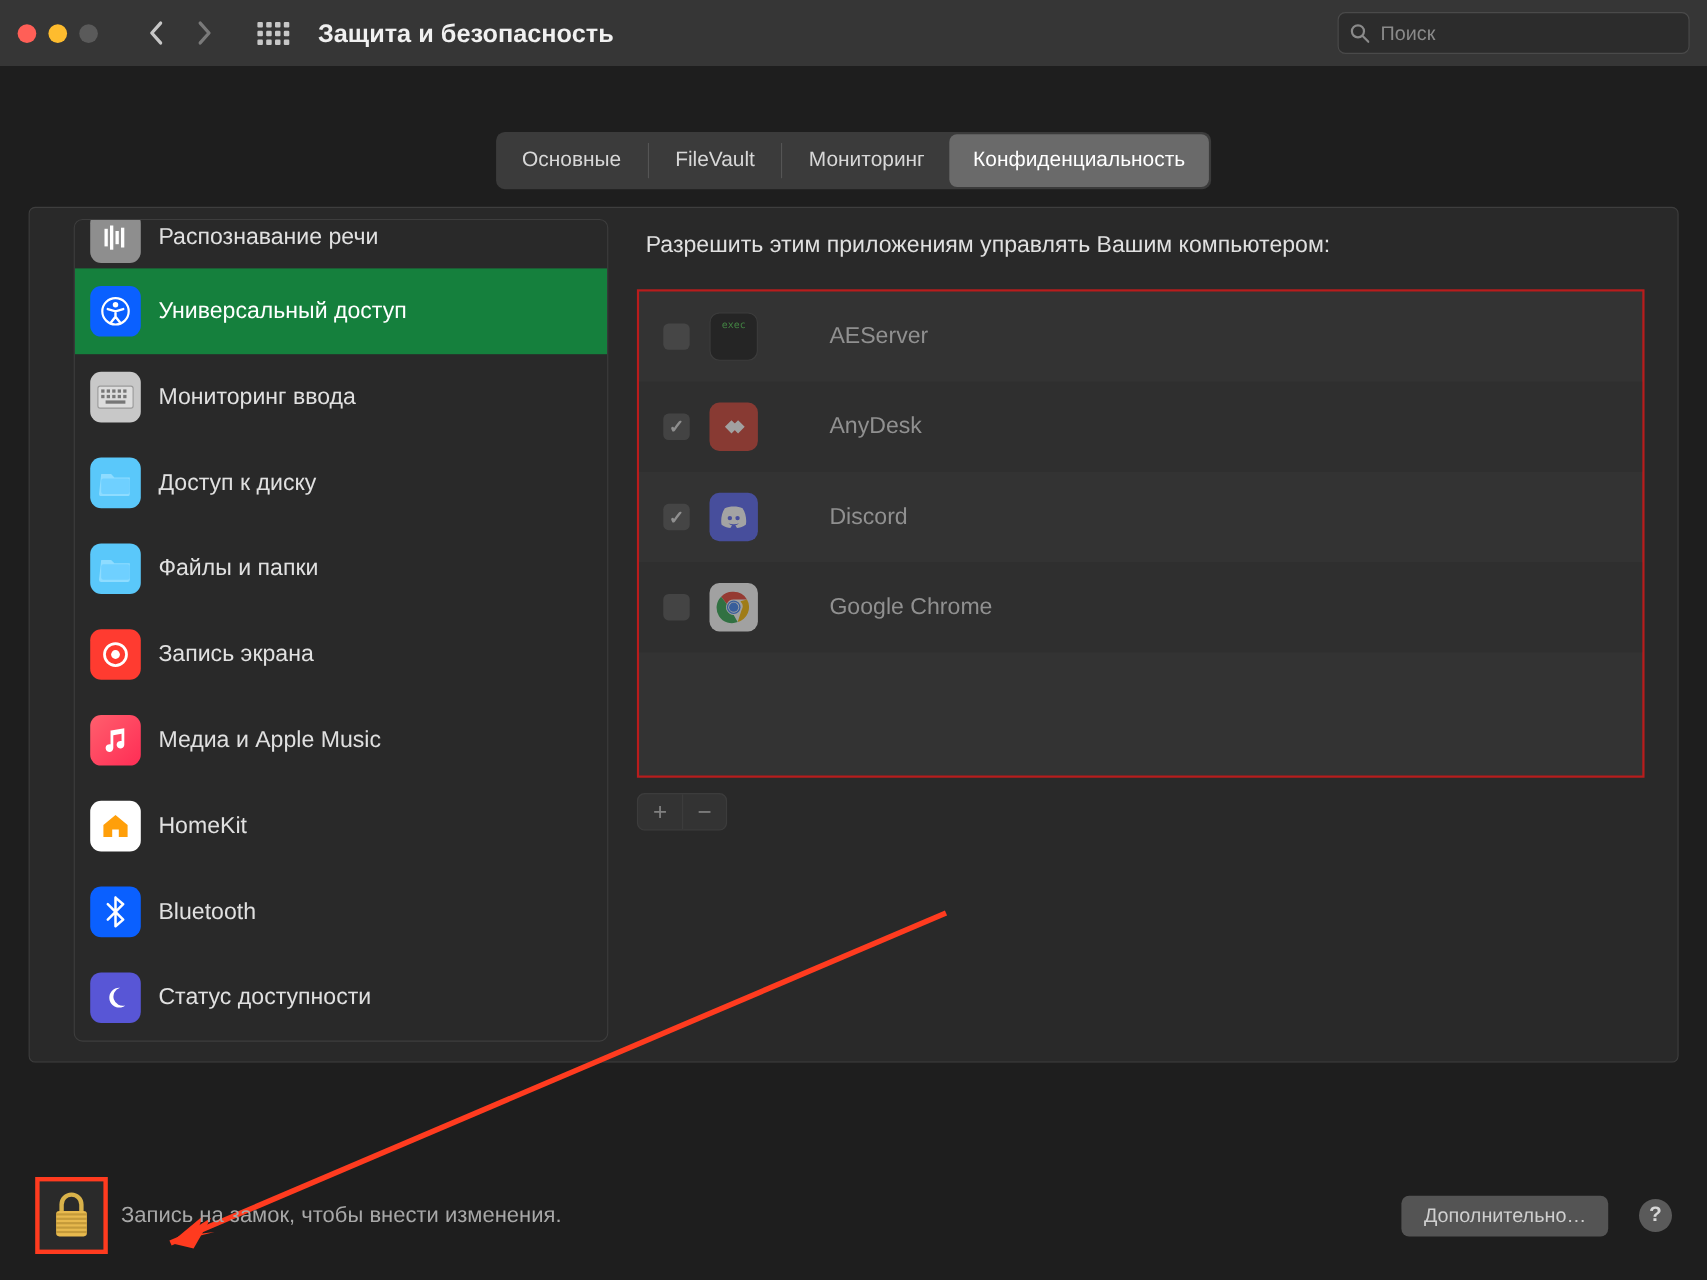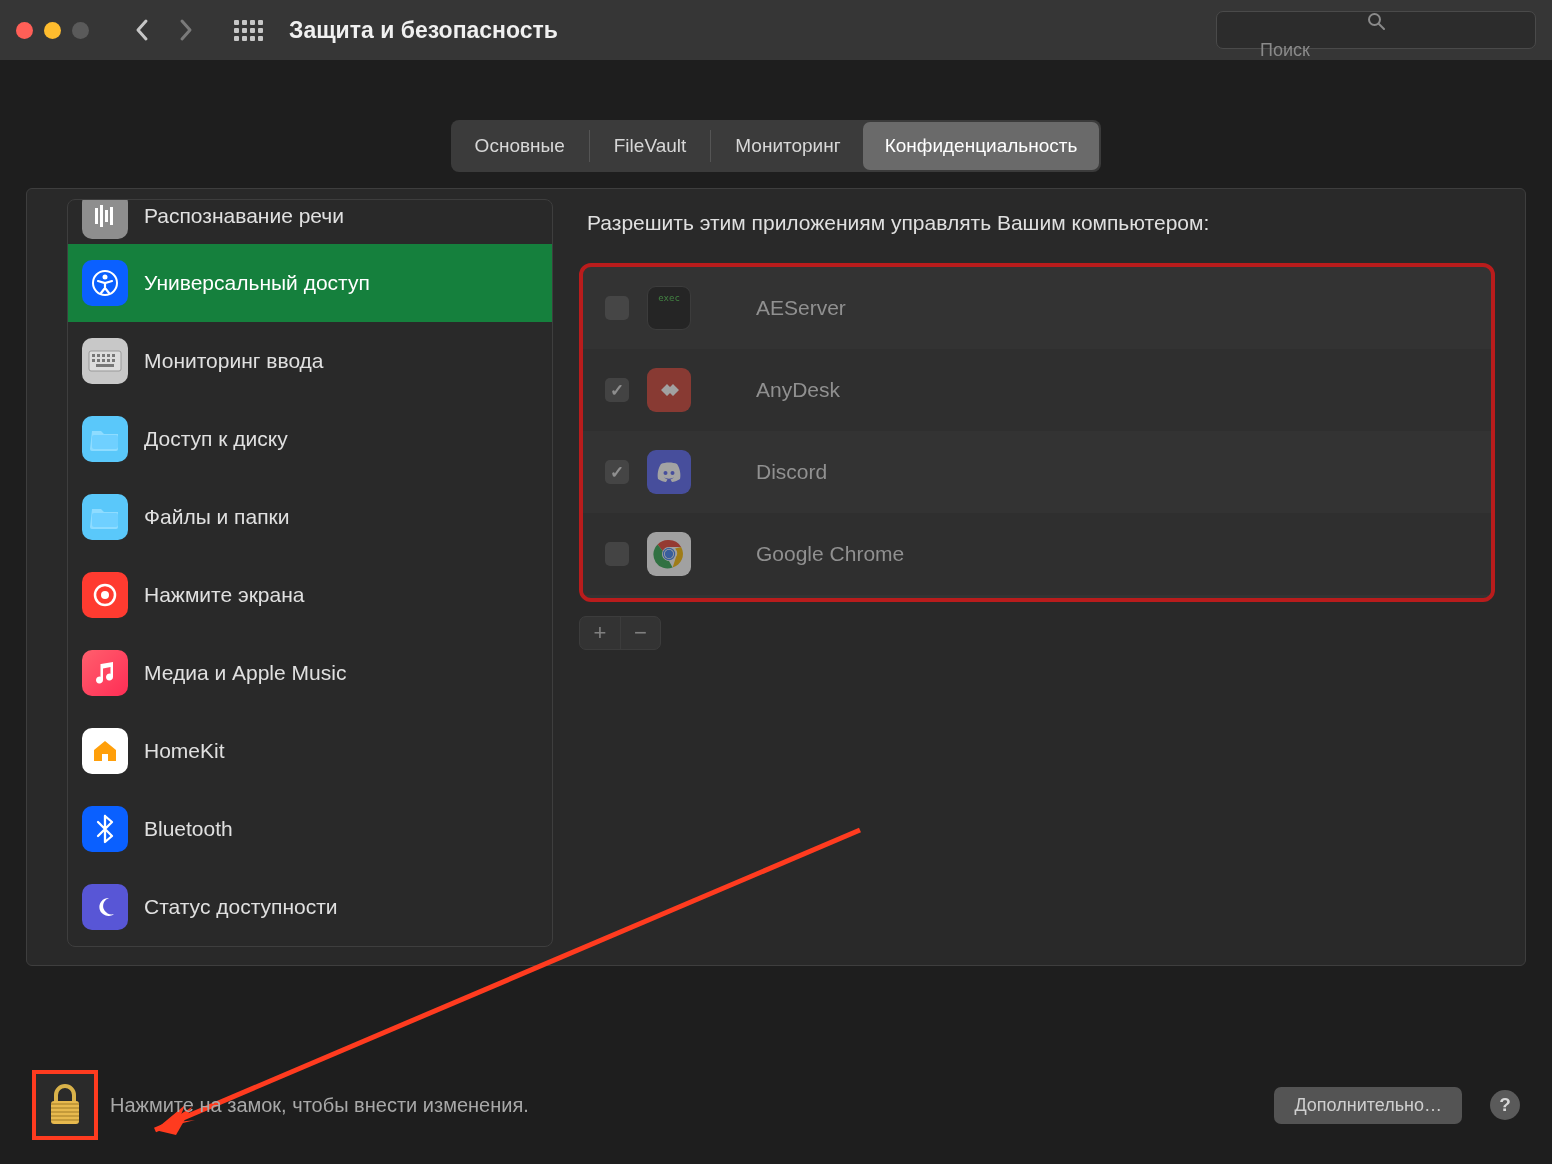--- a/index.html
+++ b/index.html
@@ -11,21 +11,21 @@
   .dot { width: 17px; height: 17px; border-radius: 50%; }
   .dot.red { background: #ff5f57; }
   .dot.yellow { background: #febc2e; }
   .dot.grey { background: #5a5a5a; }
   .navbtn { width: 34px; height: 34px; display: flex; align-items: center; justify-content: center; color: #8b8b8b; background: transparent; border: none; font-size: 26px; line-height: 1; }
   .navbtn.enabled { color: #c7c7c7; cursor: pointer; }
   .gridbtn { width: 34px; height: 34px; display: grid; grid-template-columns: repeat(4, 5px); grid-template-rows: repeat(3, 5px); gap: 3px; align-content: center; justify-content: center; margin: 0 14px 0 18px; cursor: pointer; }
   .gridbtn span { background: #c7c7c7; width: 5px; height: 5px; border-radius: 1px; }
   .title { font-size: 23px; font-weight: 600; color: #f0f0f0; }
   .spacer { flex: 1; }
-  .searchbox { width: 320px; height: 38px; background: #2c2c2c; border: 1px solid #4a4a4a; border-radius: 7px; display: flex; align-items: center; padding: 0 10px; gap: 10px; flex-direction: column; }
+  .searchbox { width: 320px; height: 38px; background: #2c2c2c; border: 1px solid #4a4a4a; border-radius: 7px; display: flex; align-items: center; padding: 0 10px; gap: 10px; }
   .searchbox svg { flex-shrink: 0; }
   .searchbox input { flex: 1; background: transparent; border: none; outline: none; color: #d0d0d0; font-size: 18px; }
   .searchbox input::placeholder { color: #8a8a8a; }
 
   
   .body { position: relative; padding: 60px 26px 0 26px; }
 
   .tabs { display: flex; justify-content: center; margin-bottom: 0; }
   .tabgroup { display: flex; background: #3b3b3b; border-radius: 8px; padding: 2px; height: 52px; align-items: stretch; }
   .tab { padding: 0 22px; display: flex; align-items: center; font-size: 19px; color: #d7d7d7; border-radius: 7px; cursor: pointer; }
@@ -40,21 +40,21 @@
   .sb-item { display: flex; align-items: center; height: 78px; padding: 0 14px; gap: 16px; cursor: pointer; }
   .sb-item.sel { background: #15803d; color: #fff; }
   .sb-item.first { height: 56px; margin-top: -12px; }
   .sb-icon { width: 46px; height: 46px; border-radius: 10px; display: flex; align-items: center; justify-content: center; flex-shrink: 0; }
   .sb-label { font-size: 21px; color: #e0e0e0; white-space: nowrap; }
   .sb-item.sel .sb-label { color: #fff; }
 
   
   .content { flex: 1; padding: 22px 30px 22px 22px; position: relative; }
   .content-hdr { font-size: 21px; color: #e0e0e0; margin-bottom: 28px; padding-left: 8px; }
-  .applist { background: #333333; border: 4px solid #b91c1c; border-radius: 12px; overflow: hidden; height: 339px; }
+  .applist { background: #333333; border: 2px solid #b91c1c; border-radius: 0; overflow: hidden; height: 444px; }
   .approw { display: flex; align-items: center; height: 82px; padding: 0 22px; gap: 18px; }
   .approw.alt { background: #2f2f2f; }
   .appchk { width: 24px; height: 24px; border-radius: 5px; background: #555; display: flex; align-items: center; justify-content: center; flex-shrink: 0; opacity: 0.55; }
   .appchk.checked::after { content: "✓"; color: #ddd; font-size: 17px; font-weight: 700; }
   .appicon { width: 44px; height: 44px; border-radius: 9px; display: flex; align-items: center; justify-content: center; flex-shrink: 0; opacity: 0.55; }
   .appname { font-size: 21px; color: #909090; margin-left: 47px; }
 
   .addremove { margin-top: 14px; display: inline-flex; background: #3b3b3b; border: 1px solid #4a4a4a; border-radius: 7px; overflow: hidden; opacity: 0.6; }
   .arbtn { width: 40px; height: 32px; display: flex; align-items: center; justify-content: center; color: #bbb; font-size: 22px; line-height: 1; }
   .arbtn + .arbtn { border-left: 1px solid #4a4a4a; }
@@ -189,21 +189,21 @@
         </div>
         <span class="sb-label">Файлы и папки</span>
       </div>
       <div class="sb-item">
         <div class="sb-icon" style="background:#ff3b30">
           <svg width="28" height="28" viewBox="0 0 28 28">
               <circle cx="14" cy="14" r="10" fill="none" stroke="#fff" stroke-width="2.5"></circle>
               <circle cx="14" cy="14" r="4" fill="#fff"></circle>
             </svg>
         </div>
-        <span class="sb-label">Нажмите экрана</span>
+        <span class="sb-label">Запись экрана</span>
       </div>
       <div class="sb-item">
         <div class="sb-icon" style="background:linear-gradient(135deg,#ff5f6d,#ff2d55)">
           <svg width="24" height="26" viewBox="0 0 24 26">
               <path d="M8 4 L20 2 V17 a3.5 3.5 0 1 1 -2.5 -3.3 V7 L10 8.5 V20 a3.5 3.5 0 1 1 -2.5 -3.3 V4 z" fill="#fff"></path>
             </svg>
         </div>
         <span class="sb-label">Медиа и Apple Music</span>
       </div>
       <div class="sb-item">
@@ -305,17 +305,17 @@
     <svg width="38" height="44" viewBox="0 0 38 44">
       <path d="M10 18 V12 a9 9 0 0 1 18 0 V18" fill="none" stroke="#d9b24a" stroke-width="4"></path>
       <rect x="5" y="18" width="28" height="23" rx="3" fill="#e7b94e"></rect>
       <rect x="5" y="20" width="28" height="2" fill="#c49a3a"></rect>
       <rect x="5" y="24" width="28" height="2" fill="#c49a3a"></rect>
       <rect x="5" y="28" width="28" height="2" fill="#c49a3a"></rect>
       <rect x="5" y="32" width="28" height="2" fill="#c49a3a"></rect>
       <rect x="5" y="36" width="28" height="2" fill="#c49a3a"></rect>
     </svg>
   </div>
-  <div class="foottext">Нажмите на замок, чтобы внести изменения.</div>
+  <div class="foottext">Запись на замок, чтобы внести изменения.</div>
   <div class="spacer"></div>
   <button class="advbtn">Дополнительно…</button>
   <div class="helpbtn">?</div>
 </div>
 
 </body></html>

